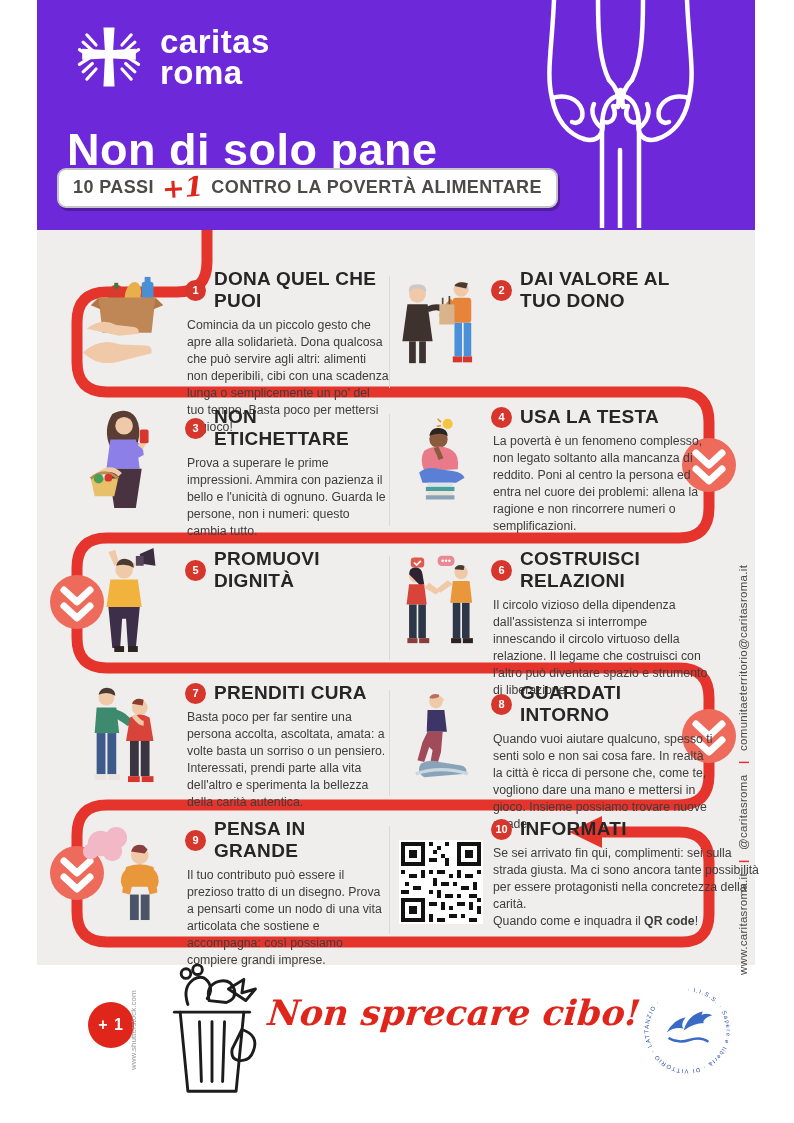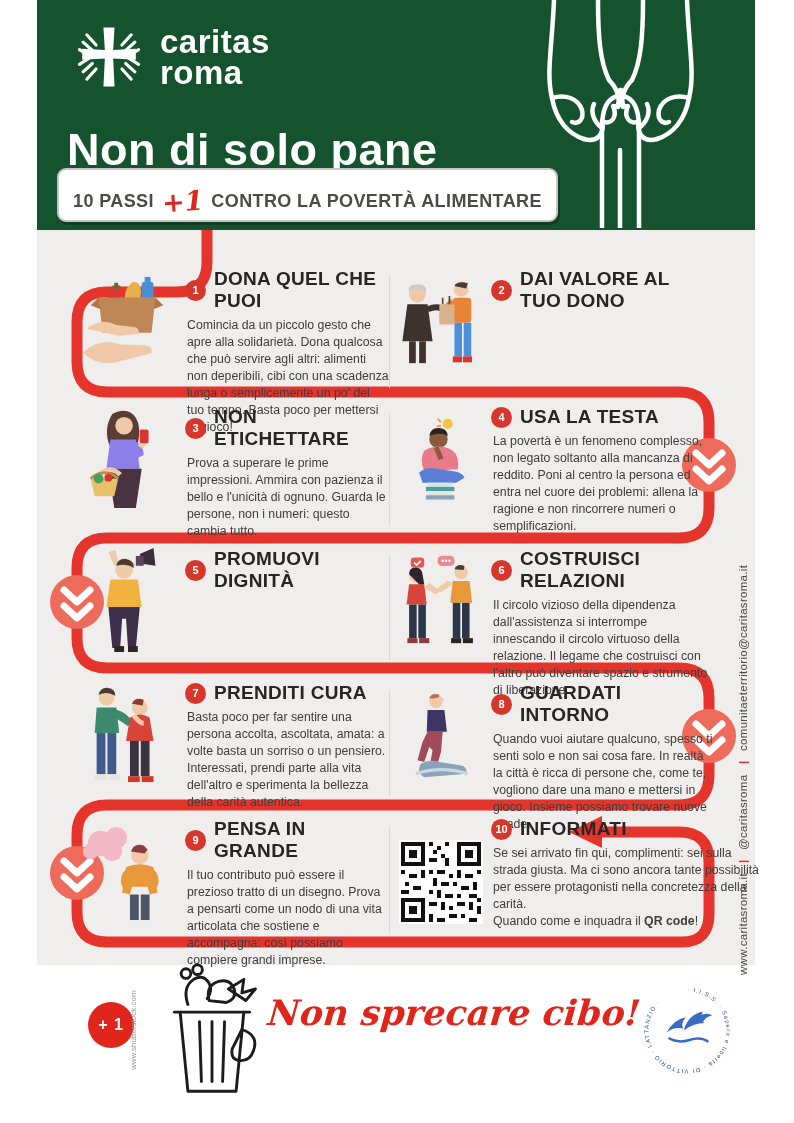--- a/index.html
+++ b/index.html
@@ -1,26 +1,26 @@
 <!DOCTYPE html>
 <html><head>
 <meta charset="utf-8">
 <style>
   html,body{margin:0;padding:0;background:#fff;}
   .page{position:relative;width:794px;height:1123px;background:#ffffff;overflow:hidden;
         font-family:"Liberation Sans",sans-serif;}
   
-  .header{position:absolute;left:37px;top:0;width:718px;height:276px;background:#14532d;}
+  .header{position:absolute;left:37px;top:0;width:718px;height:276px;background:#6d28d9;}
   .logo{position:absolute;left:35px;top:20px;display:flex;align-items:center;gap:14px;}
   .logo-mark{width:74px;height:74px;}
   .logo-word{color:#fff;font-size:33px;font-weight:600;line-height:.95;letter-spacing:.5px;}
   .main-title{position:absolute;left:30px;top:92px;color:#fff;font-size:45px;font-weight:bold;
               letter-spacing:.5px;margin-top:32px;}
   .subtitle-box{position:absolute;left:20px;top:168px;background:#fff;border:2px solid #c7c5c4;
-                border-radius:9px;box-shadow:2px 3px 0 rgba(0,0,0,.25);padding:18px 14px 5px 14px;
+                border-radius:9px;box-shadow:2px 3px 0 rgba(0,0,0,.25);padding:4px 14px 5px 14px;
                 display:flex;align-items:center;gap:8px;white-space:nowrap;}
   .subtitle-box .st{color:#4c4b49;font-size:18px;font-weight:600;letter-spacing:.4px;}
   .plus-one{color:#e0251b;font-family:"DejaVu Serif",serif;font-style:italic;font-weight:bold;
             font-size:27px;transform:rotate(-4deg);display:inline-block;line-height:1;}
   .hands{position:absolute;right:52px;top:0;width:165px;height:228px;}
   
   .body-panel{position:absolute;left:37px;top:230px;width:718px;height:735px;background:#efeeed;}
   .path-svg{position:absolute;left:0;top:0;width:718px;height:735px;}
   .step{position:absolute;display:flex;gap:8px;}
   .step .illus{flex:0 0 98px;height:108px;}

